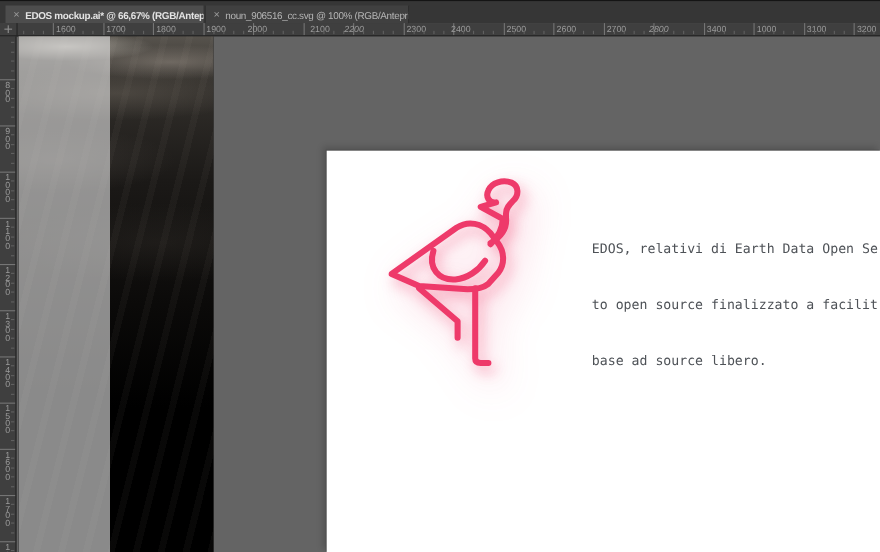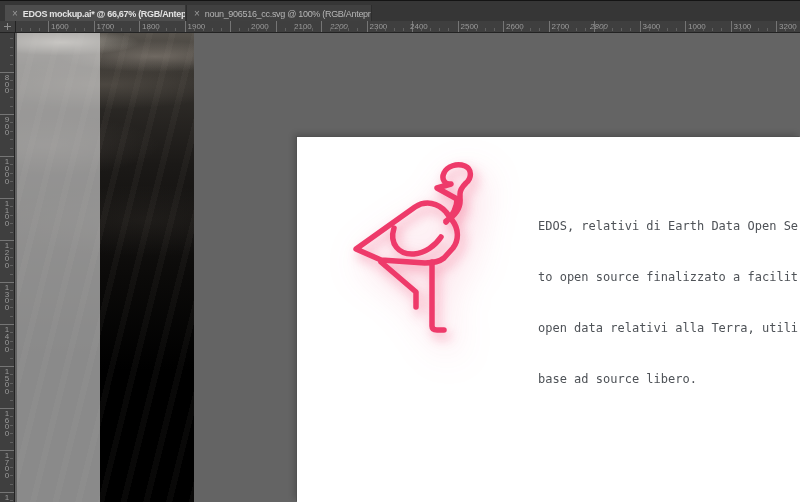--- a/index.html
+++ b/index.html
@@ -95,33 +95,33 @@
       <div class="min" style="left: 157.2px;"></div>
       <div class="min" style="left: 166.3px;"></div>
       <div class="min" style="left: 175.4px;"></div>
       <div class="maj" style="left: 184.5px;"></div>
       <div class="lab" style="left: 187.5px;">1900</div>
       <div class="min" style="left: 193.6px;"></div>
       <div class="min" style="left: 202.7px;"></div>
       <div class="min" style="left: 211.8px;"></div>
       <div class="min" style="left: 220.9px;"></div>
       <div class="maj" style="left: 230px;"></div>
-      <div class="lab" style="left: 251px;">2000</div>
+      <div class="lab" style="left: 225px;">2000</div>
       <div class="min" style="left: 239.1px;"></div>
       <div class="min" style="left: 248.2px;"></div>
       <div class="min" style="left: 257.3px;"></div>
       <div class="min" style="left: 266.4px;"></div>
       <div class="maj" style="left: 275.5px;"></div>
-      <div class="lab" style="left: 294px;">2100</div>
+      <div class="lab" style="left: 282px;">2100</div>
       <div class="min" style="left: 284.6px;"></div>
       <div class="min" style="left: 293.7px;"></div>
       <div class="min" style="left: 302.8px;"></div>
       <div class="min" style="left: 311.9px;"></div>
       <div class="maj" style="left: 321px;"></div>
-      <div class="lab" style="left: 330px; font-style: italic;">2200</div>
+      <div class="lab" style="left: 313px; font-style: italic;">2200</div>
       <div class="min" style="left: 330.1px;"></div>
       <div class="min" style="left: 339.2px;"></div>
       <div class="min" style="left: 348.3px;"></div>
       <div class="min" style="left: 357.4px;"></div>
       <div class="maj" style="left: 366.5px;"></div>
       <div class="lab" style="left: 369.5px;">2300</div>
       <div class="min" style="left: 375.6px;"></div>
       <div class="min" style="left: 384.7px;"></div>
       <div class="min" style="left: 393.8px;"></div>
       <div class="min" style="left: 402.9px;"></div>
@@ -297,17 +297,16 @@
     <path d="M93 60 C103 54 108 46 107 37 L107 33 C107 28 110 25 113 22 C119 17 119 8 112 5 C104 2 94 5 91 12 C88 18 92 24 98 23 L84 27 L104 38 C104 48 99 55 93 61"></path>
 
     <path d="M79 101 L79 165 C79 168 81 169 84 169 L91 169"></path>
 
     <path d="M28 101 L63 131 L63 146"></path>
   </svg>
 
   <div id="doc-text">
     <div>EDOS, relativi di Earth Data Open Se</div>
     <div>to open source finalizzato a facilit</div>
-    <div>open data relativi alla Terra, utili</div>
     <div>base ad source libero.</div>
   </div>
 
 </div>
 
 </body></html>

